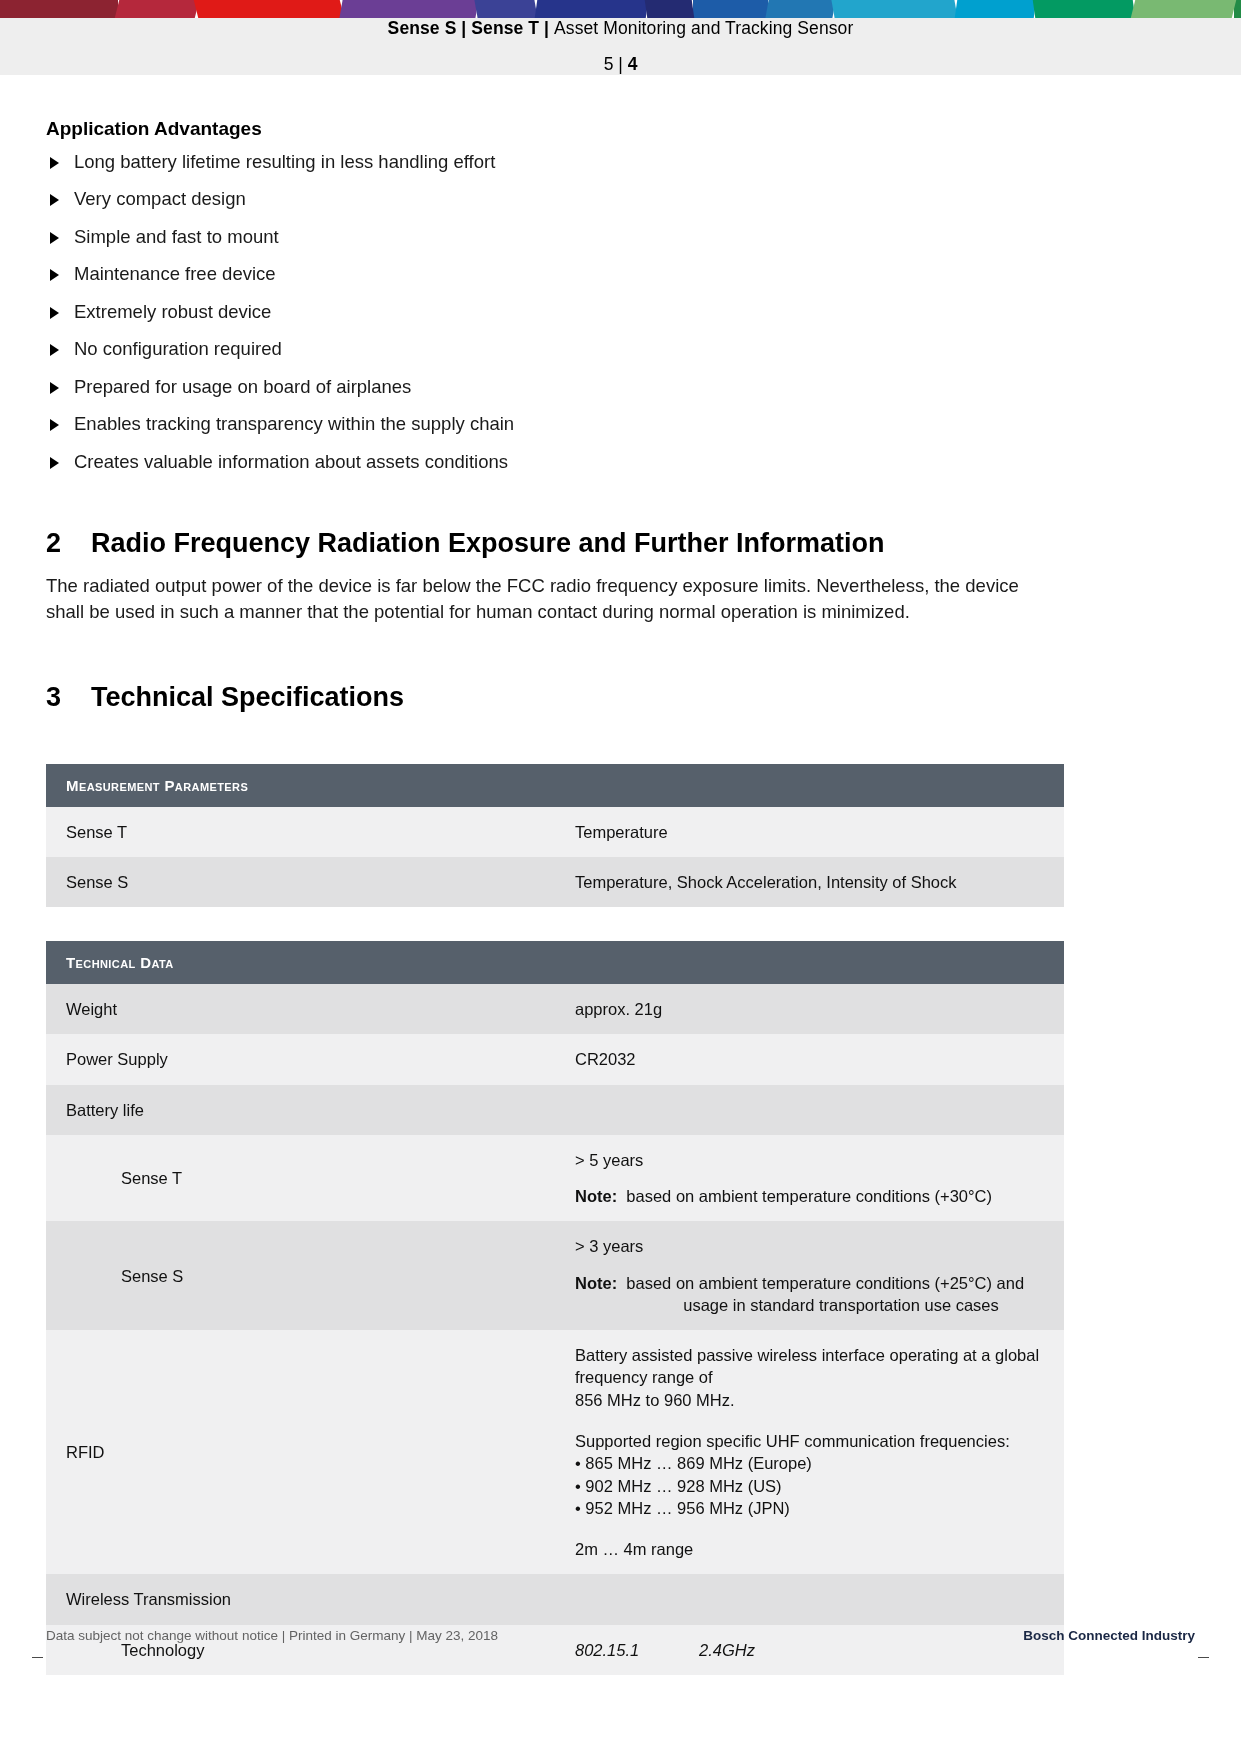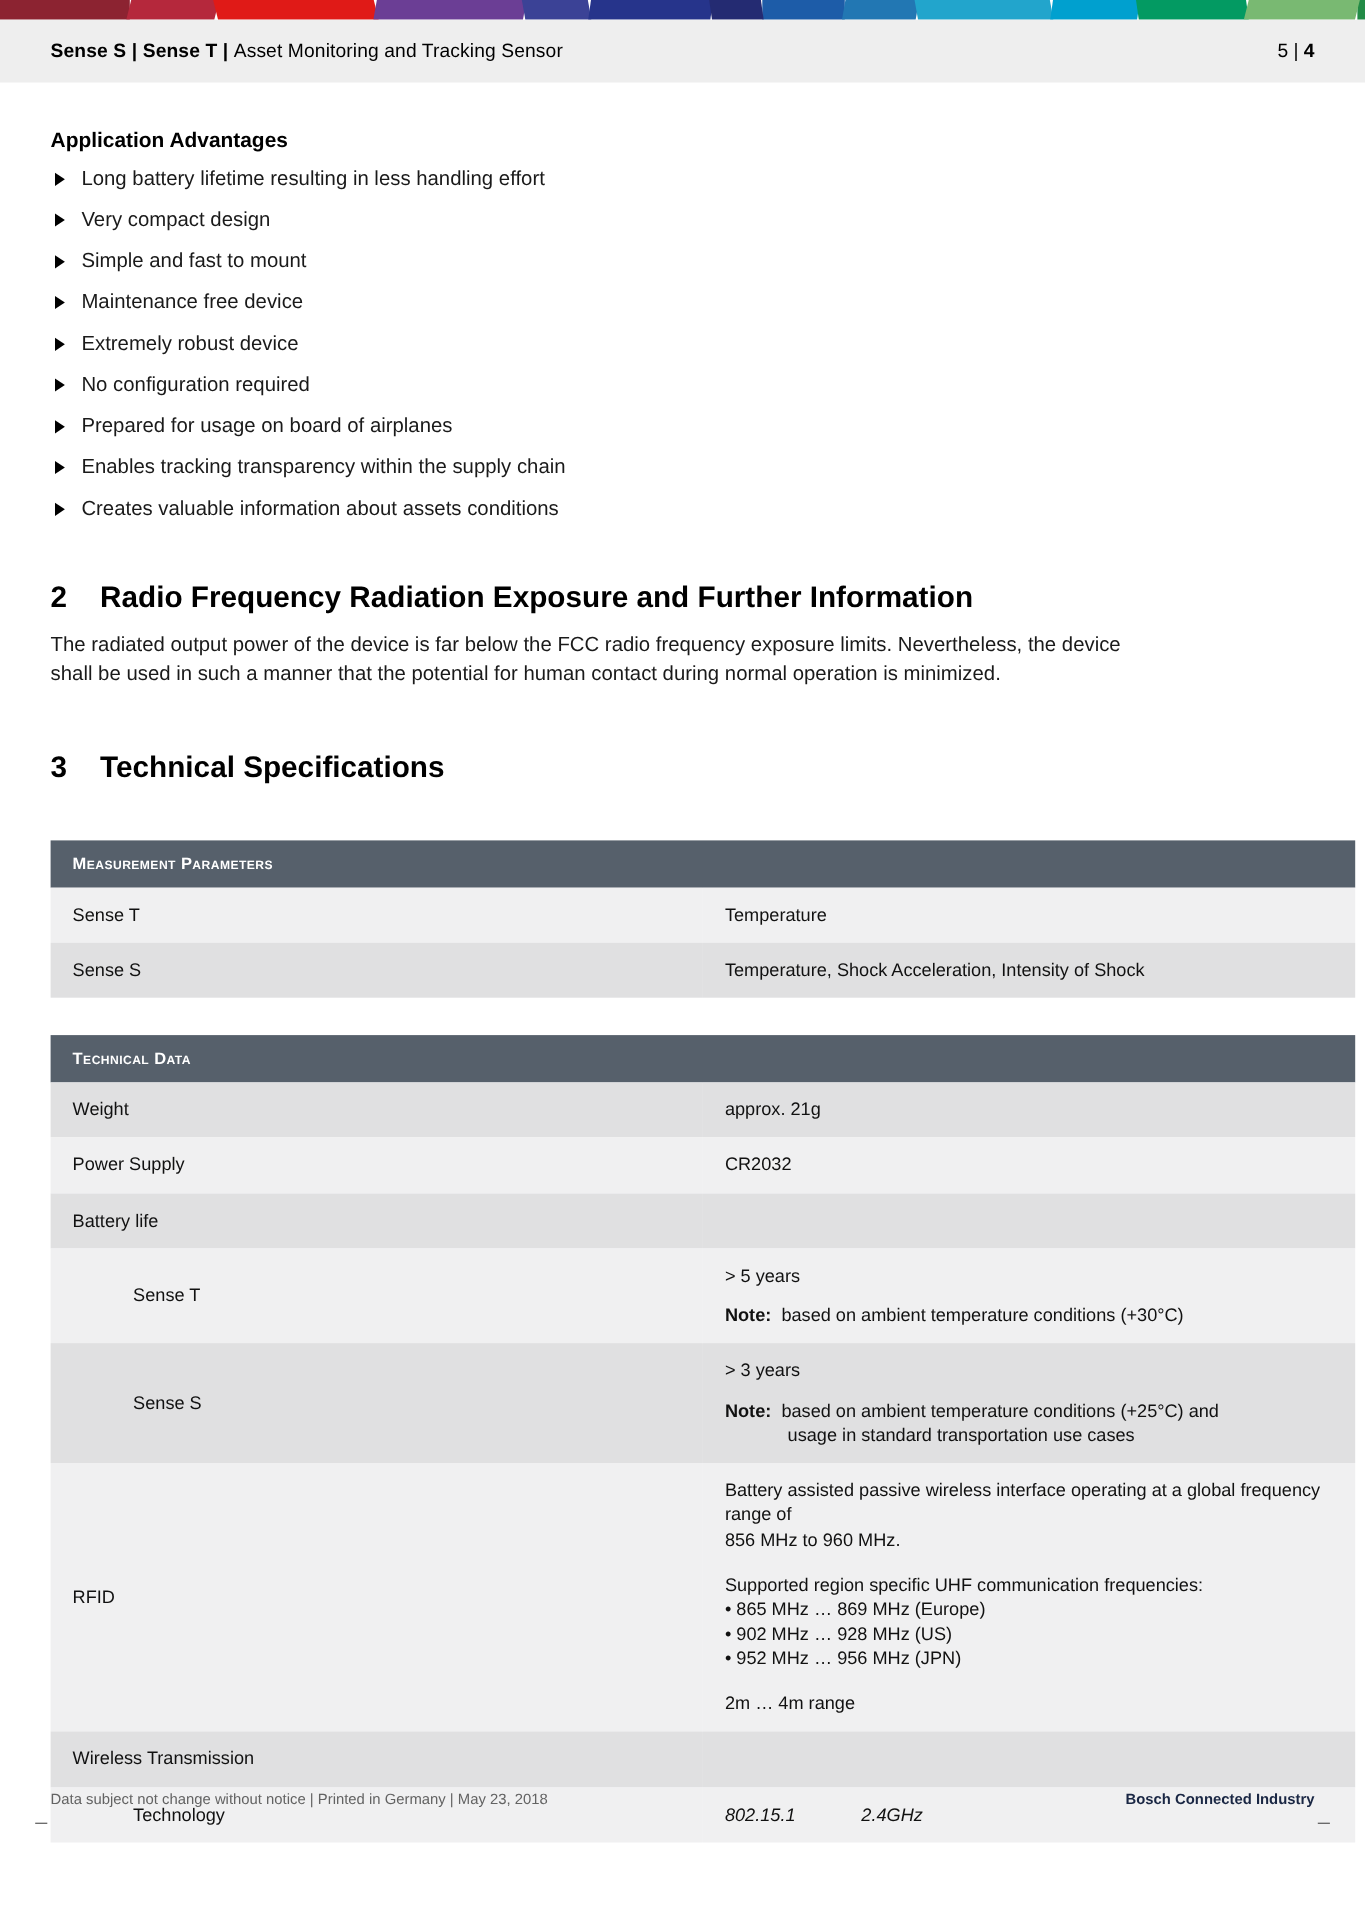--- a/index.html
+++ b/index.html
@@ -35,20 +35,21 @@
   .page-header {
     position: absolute;
     top: 18px; left: 0;
     width: 1241px;
     height: 57px;
     background: #eeeeee;
     display: flex;
     align-items: center;
     justify-content: space-between;
     padding: 0 46px 0 46px;
+    flex-direction: column;
   }
   .header-title {
     font-size: 17.5px;
     letter-spacing: 0.1px;
     white-space: nowrap;
   }
   .header-title .bold { font-weight: bold; }
   .header-title .sep  { font-weight: bold; }
   .header-title .light { font-weight: normal; }
   .header-page {
@@ -112,21 +113,21 @@
   p.body-text {
     font-size: 18.5px;
     line-height: 1.42;
     margin: 13px 0 0 0;
     color: #1a1a1a;
     max-width: 985px;
   }
 
   
   table.spec-table {
-    width: 1186px;
+    width: 1018px;
     border-collapse: collapse;
     margin-top: 34px;
     table-layout: fixed;
   }
   table.spec-table.first { margin-top: 50px; }
 
   table.spec-table .thead-row th {
     background: #56606b;
     color: #ffffff;
     text-align: left;
@@ -147,21 +148,21 @@
   table.spec-table tr.row-dark  td { background: #e0e0e1; }
 
   td.col-label { width: 345px; }
   td.col-value { width: 673px; padding-left: 4px; }
   td.col-label.indent { padding-left: 75px; }
 
   td.tall { padding-top: 20px; padding-bottom: 20px; }
 
   .note-line { margin-top: 14px; }
   .note-line b { font-weight: bold; }
-  .note-cont { display: block; padding-left: 57px; }
+  .note-cont { display: block; padding-left: 57px; text-align: center; }
 
   .rfid-para { margin: 0; }
   .rfid-gap  { height: 19px; }
   .rfid-list { margin: 0; }
 
   .tech-value { display: flex; font-style: italic; }
   .tech-value .v1 { width: 124px; flex: 0 0 124px; }
 
   
   .page-footer {

